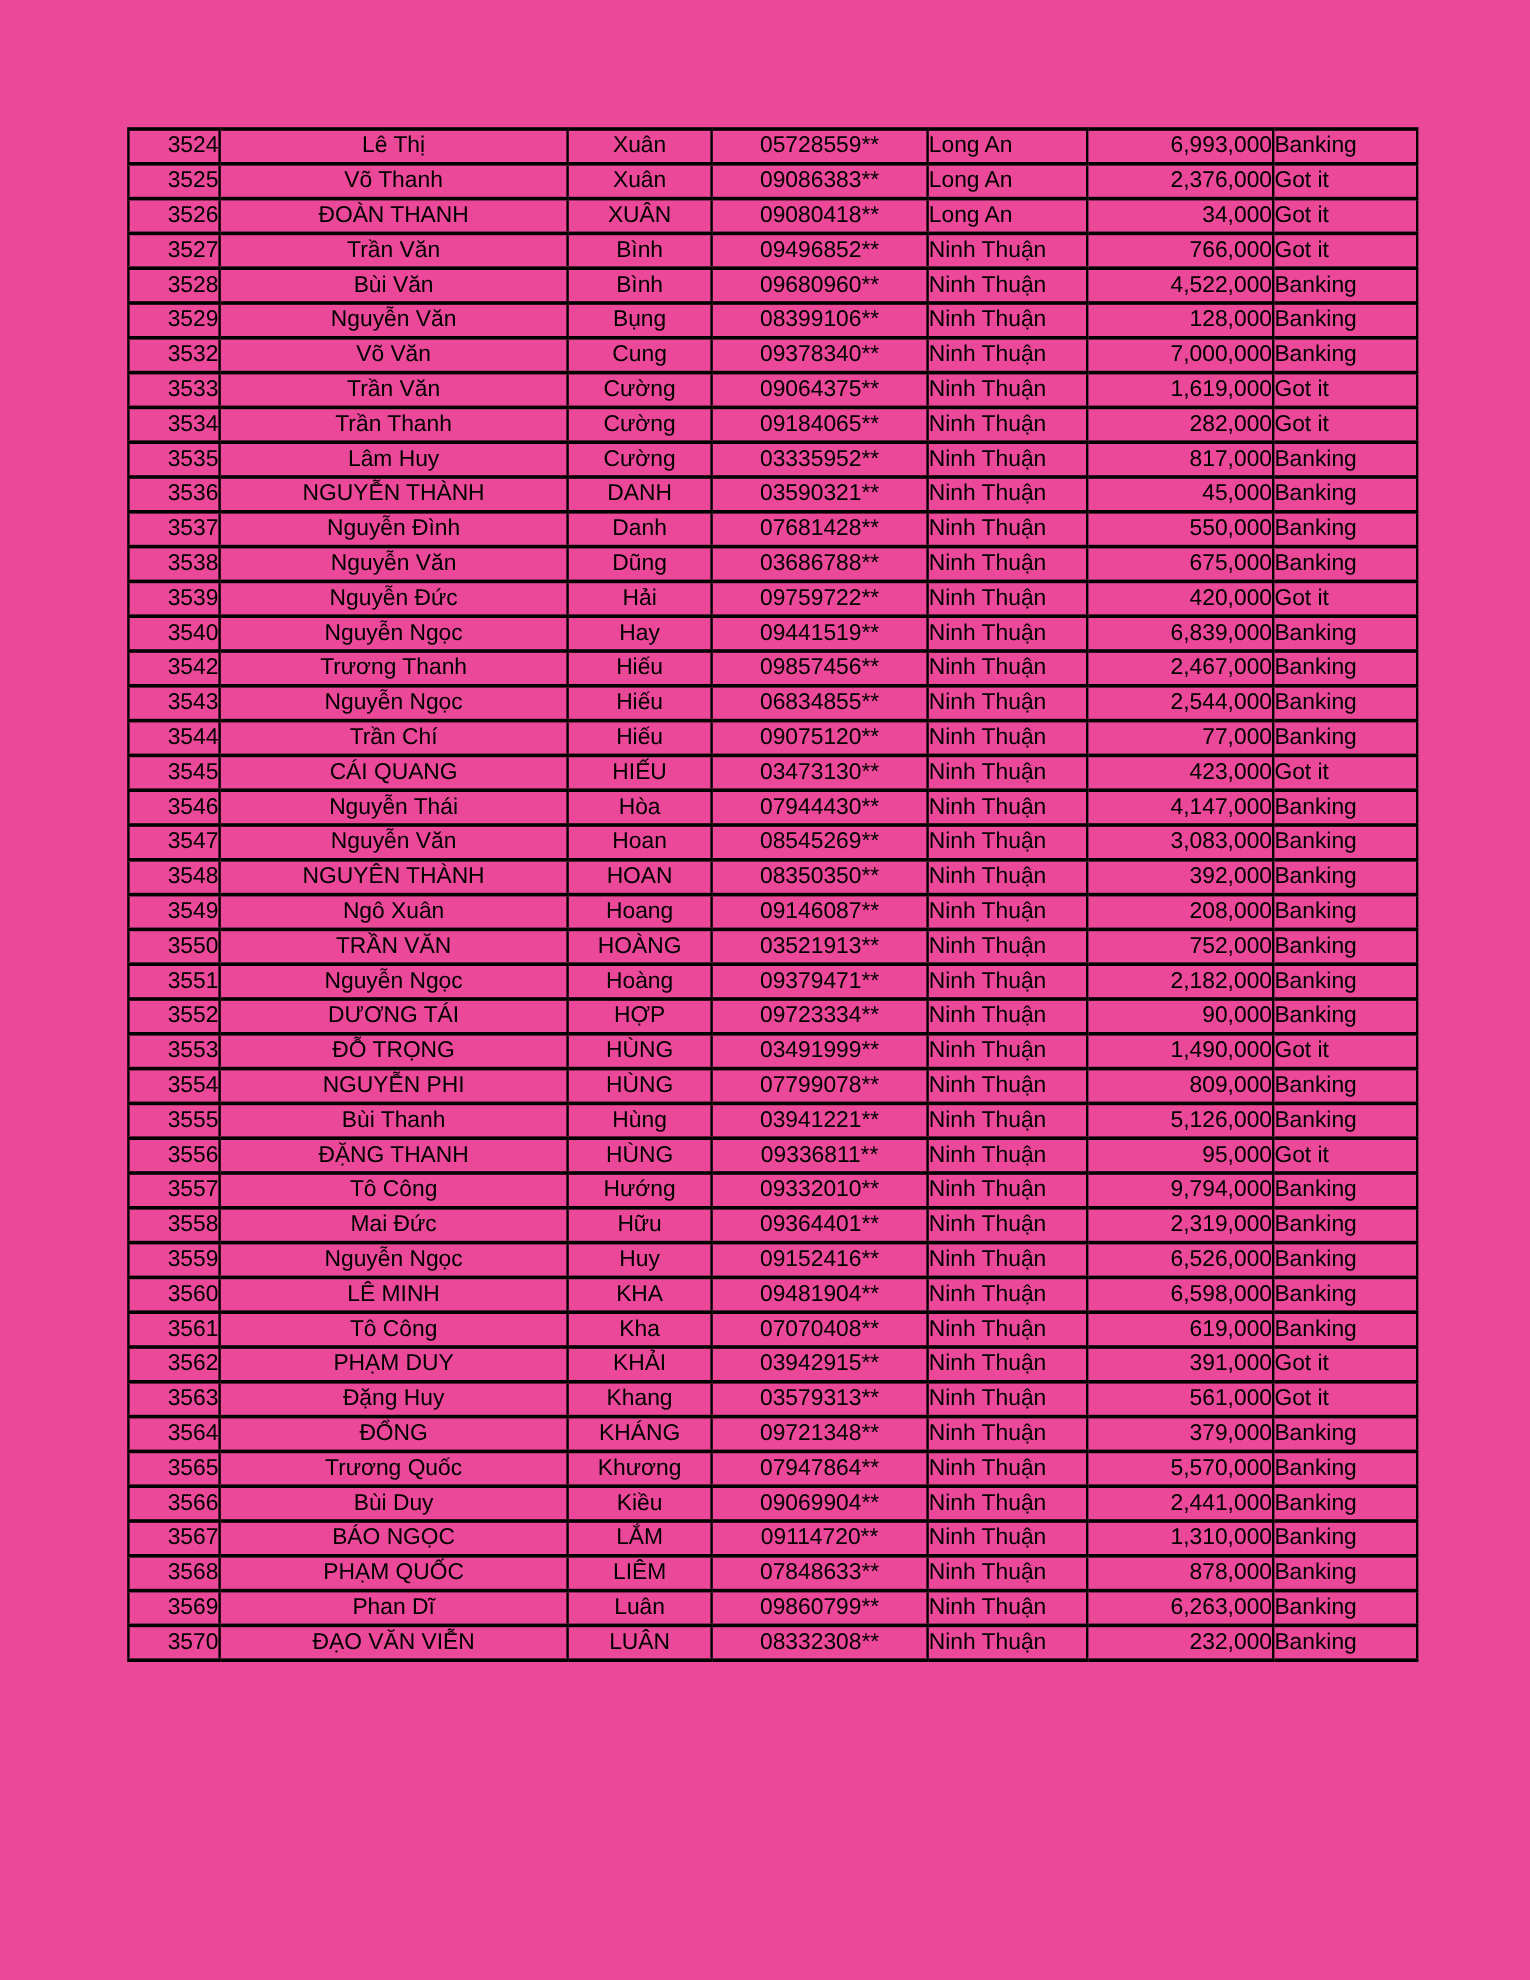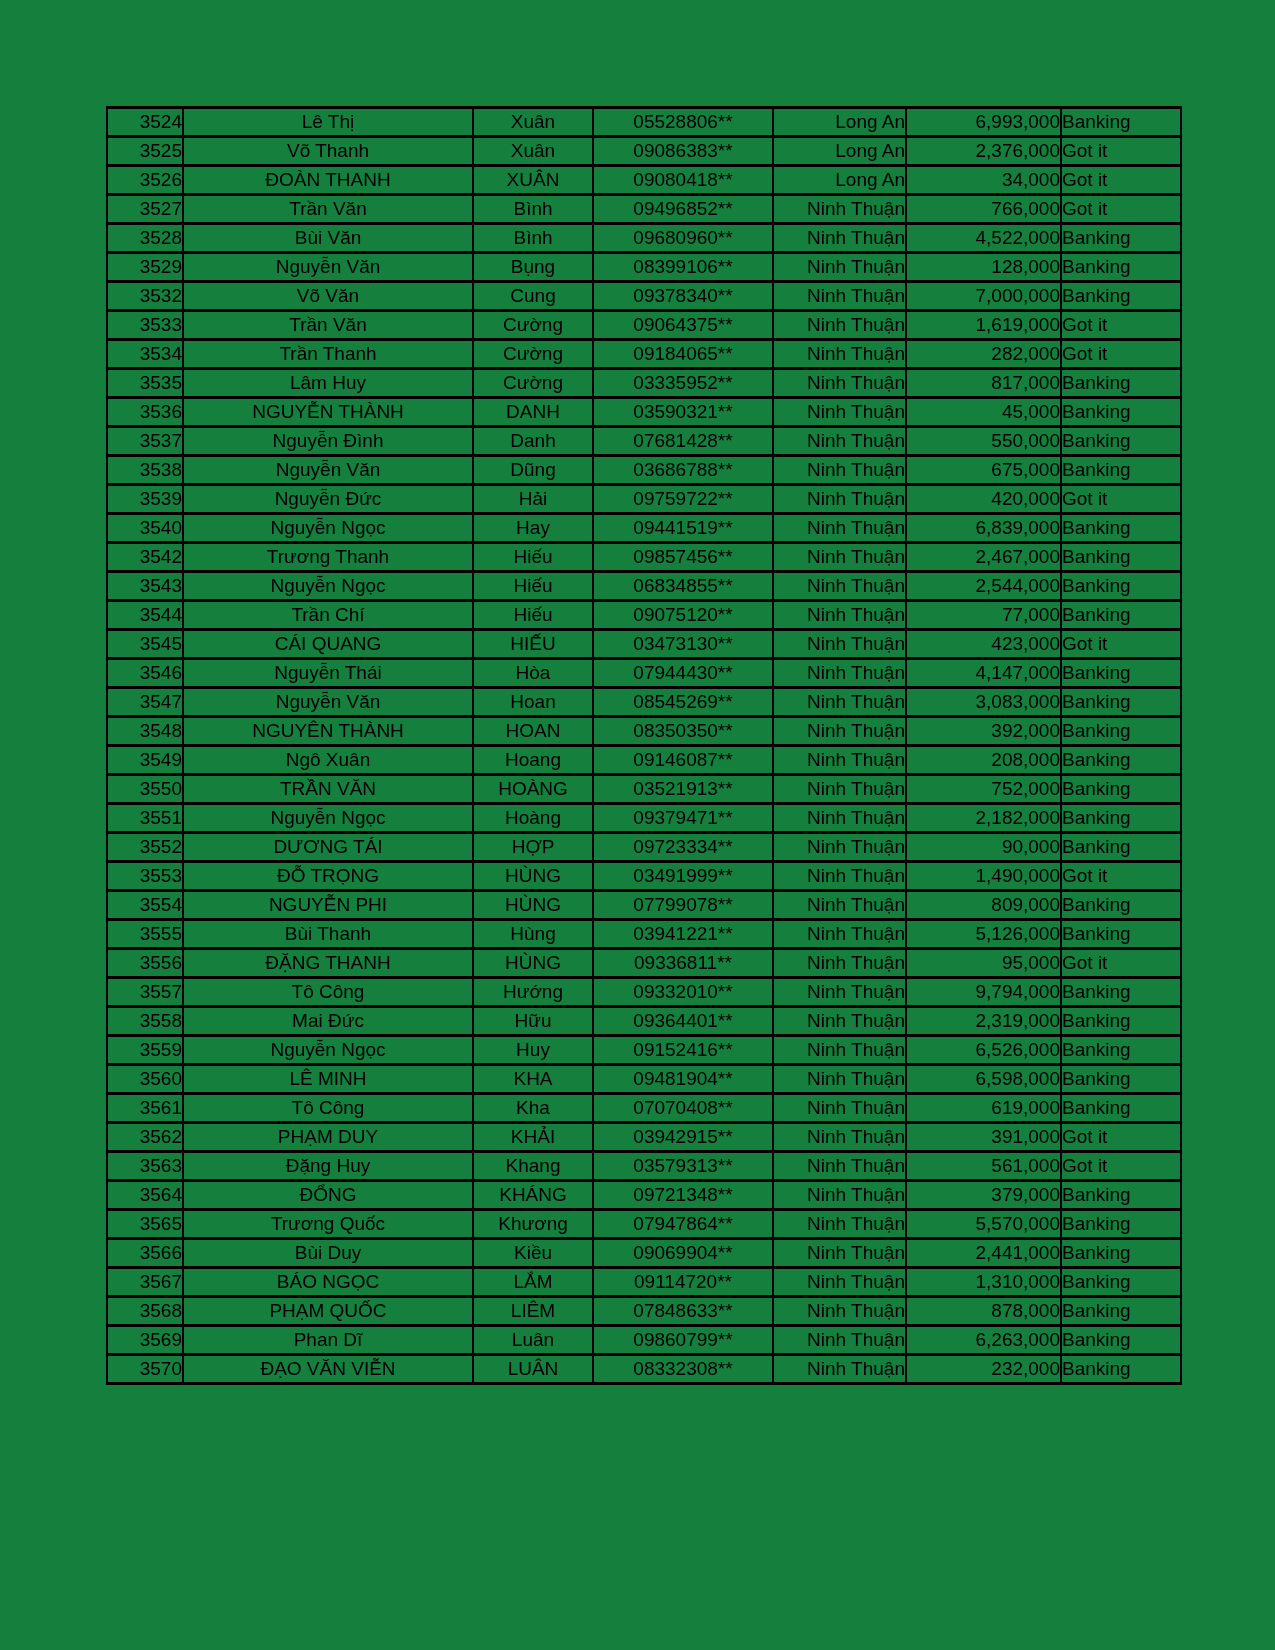--- a/index.html
+++ b/index.html
@@ -5,21 +5,21 @@
   html, body {
     margin: 0;
     padding: 0;
     background: #ffffff;
     font-family: "Liberation Sans", "DejaVu Sans", sans-serif;
   }
   .page {
     position: relative;
     width: 1275px;
     height: 1650px;
-    background: #15803d;
+    background: #ec4899;
     overflow: hidden;
   }
   table.sheet {
     position: absolute;
     left: 106px;
     top: 106px;
     border-collapse: collapse;
     table-layout: fixed;
   }
   table.sheet td {
@@ -32,21 +32,21 @@
     line-height: 26px;
     color: #000000;
     padding: 0;
     white-space: nowrap;
     overflow: hidden;
   }
   td.c0 { text-align: right;  padding-right: 5px; }
   td.c1 { text-align: center; }
   td.c2 { text-align: center; margin-left: 28px; }
   td.c3 { text-align: center; }
-  td.c4 { text-align: right; }
+  td.c4 { text-align: left; }
   td.c5 { text-align: right;  padding-right: 9px; }
   td.c6 { text-align: left;   padding-left: 10px; }
 </style>
 </head>
 <body>
 
 <div class="page">
   <table class="sheet">
     <colgroup>
       <col style="width:76px">
@@ -55,21 +55,21 @@
       <col style="width:180px">
       <col style="width:133px">
       <col style="width:155px">
       <col style="width:120px">
     </colgroup>
     <tbody id="table-body">
         <tr>
           <td class="c0">3524</td>
           <td class="c1">Lê Thị</td>
           <td class="c2">Xuân</td>
-          <td class="c3">05528806**</td>
+          <td class="c3">05728559**</td>
           <td class="c4">Long An</td>
           <td class="c5">6,993,000</td>
           <td class="c6">Banking</td>
         </tr>
         <tr>
           <td class="c0">3525</td>
           <td class="c1">Võ Thanh</td>
           <td class="c2">Xuân</td>
           <td class="c3">09086383**</td>
           <td class="c4">Long An</td>

